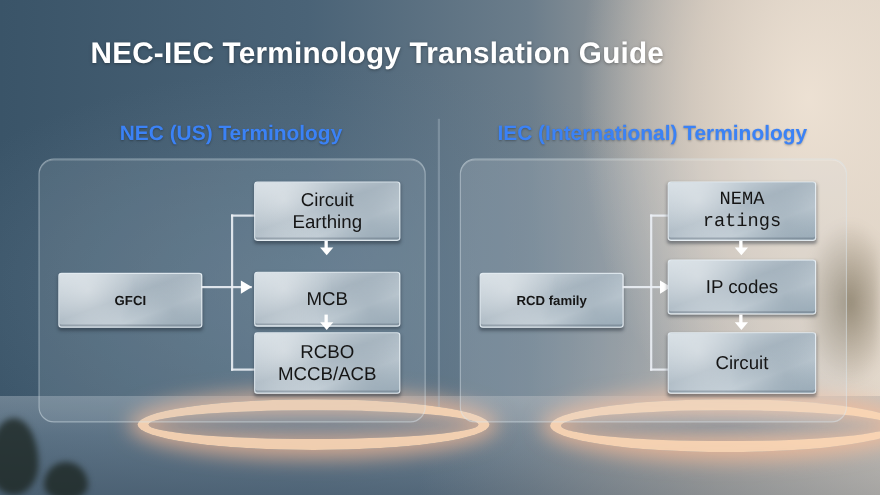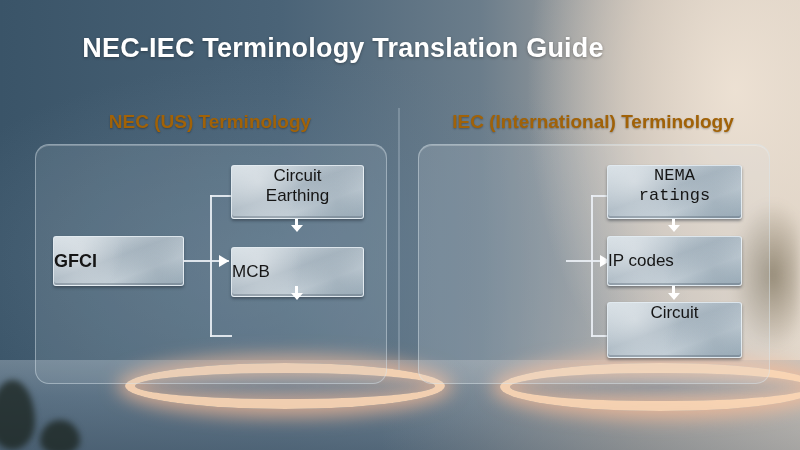--- a/index.html
+++ b/index.html
@@ -39,45 +39,45 @@
     .divider {
       position: absolute; left: 398px; top: 108px; width: 2px; height: 262px;
       background: rgba(180,195,205,0.35);
     }
     .main-title {
       position: absolute; left: 0; top: 33px; width: 686px; text-align: center;
       color: #ffffff; font-size: 27px; font-weight: bold; letter-spacing: 0.2px;
       text-shadow: 0 1px 3px rgba(0,0,0,0.35);
     }
     .section-title {
-      position: absolute; top: 111px; color: #a16207; font-size: 19px; font-weight: bold;
+      position: absolute; top: 111px; color: #3b82f6; font-size: 19px; font-weight: bold;
       text-shadow: 0 1px 2px rgba(0,0,0,0.3); text-align: center;
     }
     .title-left { left: 35px; width: 350px; }
     .title-right { left: 418px; width: 350px; }
     .panel {
       position: absolute; top: 144px; height: 238px; border-radius: 14px;
       border: 1px solid rgba(220,230,238,0.45);
       background: rgba(190,205,215,0.14);
       box-shadow: inset 0 1px 0 rgba(255,255,255,0.25);
     }
     .panel-left { left: 35px; width: 350px; }
     .panel-right { left: 418px; width: 350px; background: rgba(215,220,225,0.18); }
     .node {
-      position: absolute; display: flex; align-items: center; justify-content: flex-start;
+      position: absolute; display: flex; align-items: center; justify-content: center;
       text-align: center; color: #151515; font-size: 17px; line-height: 20px;
       border-radius: 3px;
       background:
         radial-gradient(circle at 20% 30%, rgba(255,255,255,0.35) 0%, rgba(255,255,255,0) 40%),
         radial-gradient(circle at 80% 70%, rgba(120,140,155,0.35) 0%, rgba(120,140,155,0) 45%),
         linear-gradient(160deg, #d4dde3 0%, #aebbc5 45%, #c3ced6 70%, #9fb0bc 100%);
       border: 1px solid rgba(235,242,247,0.8);
       box-shadow: 0 2px 3px rgba(30,40,50,0.45), inset 0 -2px 0 rgba(80,95,108,0.35);
     }
-    .node.bold { font-weight: bold; font-size: 18px; }
+    .node.bold { font-weight: bold; font-size: 12px; margin-top: 12px; }
     .connector { position: absolute; background: rgba(235,240,245,0.9); }
     .arrow-right {
       position: absolute; width: 0; height: 0;
       border-top: 6px solid transparent; border-bottom: 6px solid transparent;
       border-left: 10px solid #ffffff;
     }
     .arrow-down-stem { position: absolute; width: 3px; background: #ffffff; }
     .arrow-down-head {
       position: absolute; width: 0; height: 0;
       border-left: 6px solid transparent; border-right: 6px solid transparent;
@@ -121,25 +121,32 @@
   </div>
   <div class="arrow-down-stem" style="left:259px; top:74px; height:7px;"></div>
   <div class="arrow-down-head" style="left:255px; top:80px;"></div>
 
   <div class="node" style="left:195px; top:102px; width:131px; height:48px;">
     <span>MCB</span>
   </div>
   <div class="arrow-down-stem" style="left:259px; top:141px; height:8px;"></div>
   <div class="arrow-down-head" style="left:255px; top:148px;"></div>
 
+  <div class="node" style="left:195px; top:157px; width:131px; height:54px; flex-direction:column;">
+    <span>RCBO</span>
+    <span>MCCB/ACB</span>
+  </div>
 </div>
 
 <div class="section-title title-right">IEC (International) Terminology</div>
 <div class="panel panel-right">
 
+  <div class="node bold" style="left:17px; top:91px; width:129px; height:48px;">
+    <span>RCD family</span>
+  </div>
   <div class="connector" style="left:147px; top:115px; width:44px; height:2px;"></div>
   <div class="arrow-right" style="left:181px; top:110px;"></div>
   <div class="connector" style="left:172px; top:50px; width:2px; height:142px;"></div>
   <div class="connector" style="left:172px; top:50px; width:22px; height:2px;"></div>
   <div class="connector" style="left:172px; top:190px; width:22px; height:2px;"></div>
 
   <div class="node" style="left:188px; top:20px; width:133px; height:52px; flex-direction:column;font-family:Liberation Mono, monospace;">
     <span>NEMA</span>
     <span>ratings</span>
   </div>

